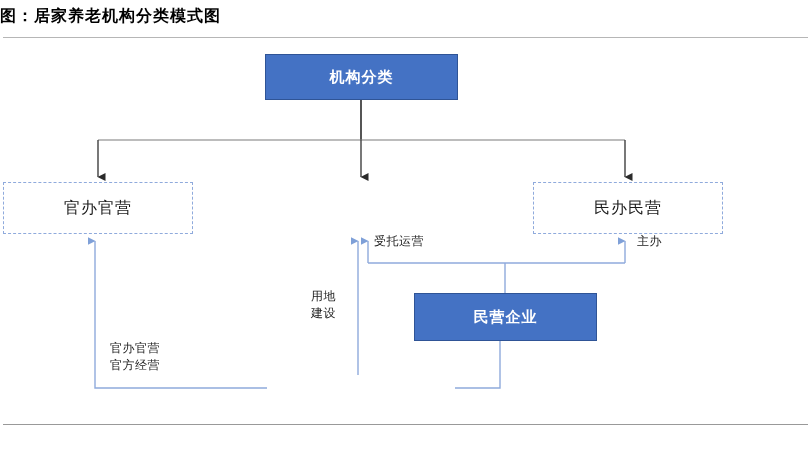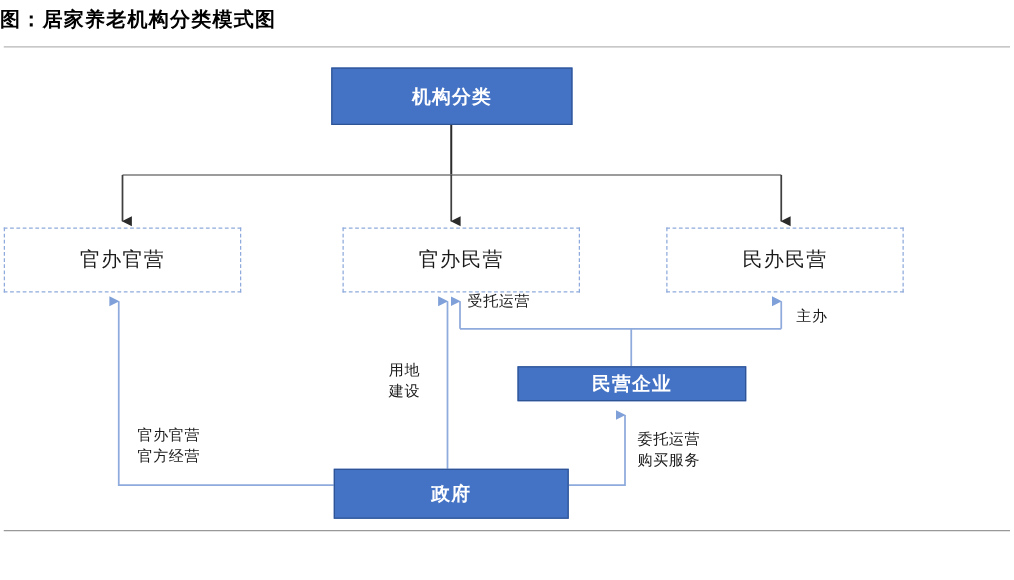--- a/index.html
+++ b/index.html
@@ -157,46 +157,38 @@
     </svg>
 
     <div class="node node-filled" style="left:265px; top:16px; width:193px; height:46px;text-align:center;">
       <span>机构分类</span>
     </div>
 
     <div class="node node-dashed" style="left:3px; top:144px; width:190px; height:52px;">
       <span>官办官营</span>
     </div>
 
-    <div class="node node-dashed" style="left:274px; top:144px; width:190px; height:52px;">
-      <span>官办民营</span>
-    </div>
 
     <div class="node node-dashed" style="left:533px; top:144px; width:190px; height:52px;text-align:right;">
       <span>民办民营</span>
     </div>
 
-    <div class="node node-filled" style="left:414px; top:255px; width:183px; height:28px;">
+    <div class="node node-filled" style="left:414px; top:255px; width:183px; height:48px;">
       <span>民营企业</span>
     </div>
 
-    <div class="node node-filled" style="left:267px; top:337px; width:188px; height:40px;">
-      <span>政府</span>
-    </div>
 
     <div class="edge-label" style="left:374px; top:195px;">受托运营</div>
 
-    <div class="edge-label" style="left:637px; top:195px;margin-top:12px;">主办</div>
+    <div class="edge-label" style="left:637px; top:195px;">主办</div>
 
     <div class="edge-label center" style="left:311px; top:250px;">用地
 建设</div>
 
     <div class="edge-label center" style="left:110px; top:302px;">官办官营
 官方经营</div>
 
-    <div class="edge-label center" style="left:510px; top:305px;">委托运营
-购买服务</div>
 
   </div>
 
   <div class="rule-bottom"></div>
 
 </div>
 
 </body></html>

